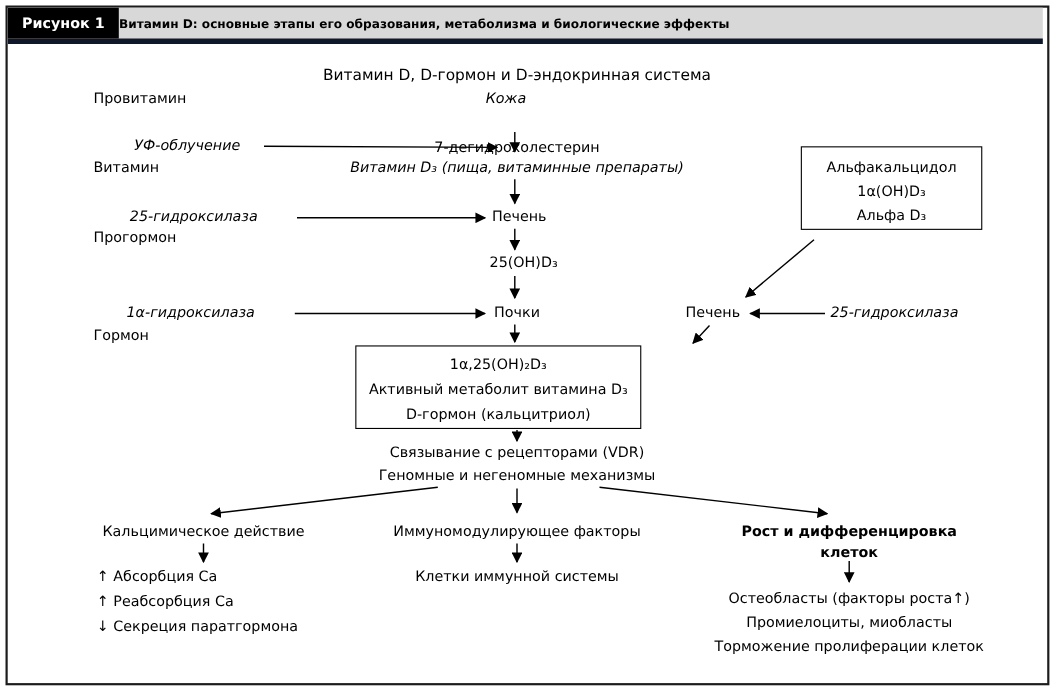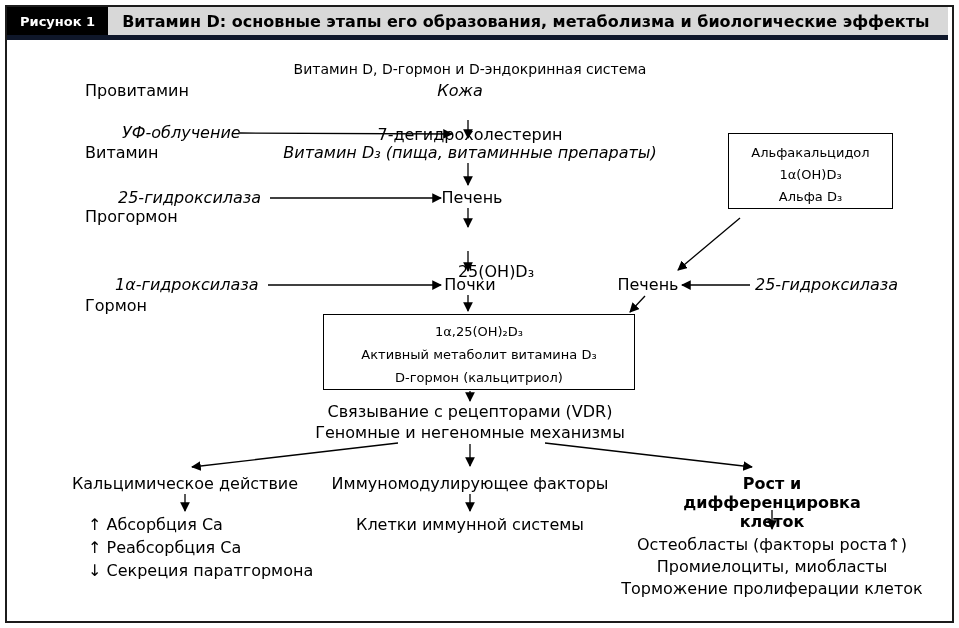--- a/index.html
+++ b/index.html
@@ -6,33 +6,33 @@
   #page{position:relative;width:959px;height:628px;background:#fff;
         font-family:"DejaVu Sans","Liberation Sans",sans-serif;color:#000;}
   #frame{position:absolute;left:5px;top:5px;width:945px;height:614px;
          border:2px solid #1c1c1c;background:#fff;}
   
   #header{position:absolute;left:7px;top:7px;width:941px;height:28px;
           background:#d8d8d8;display:flex;align-items:stretch;
           border-bottom:5px solid #0f172a;}
   #figure-label{background:#000;color:#fff;font-weight:bold;font-size:13px;
                 display:flex;align-items:center;padding:0 13px;}
-  #figure-caption{display:flex;align-items:center;padding-left:14px;
-                  font-weight:bold;font-size:16px;}
+  #figure-caption{display:flex;align-items:center;
+                  font-weight:bold;font-size:11px;}
   
-  .t{position:absolute;font-size:16px;line-height:18px;white-space:nowrap;}
+  .t{position:absolute;font-size:13px;line-height:18px;white-space:nowrap;}
   .c{transform:translateX(-50%);text-align:center;}
   .b{font-weight:normal;}
   .i{font-style:italic;}
   .wrap{white-space:normal;}
   .box{position:absolute;border:1.5px solid #000;background:#fff;
        text-align:center;font-size:13px;}
   #alfa-box{left:728px;top:133px;width:165px;height:76px;padding-top:8px;
             line-height:22px;box-sizing:border-box;}
-  #hormone-box{left:323px;top:314px;width:312px;height:76px;padding-top:5px;
+  #hormone-box{left:323px;top:314px;width:260px;height:76px;padding-top:5px;
                line-height:23px;box-sizing:border-box;}
   #arrows{position:absolute;left:0;top:0;width:959px;height:628px;
           pointer-events:none;}
   #arrows line{stroke:#000;stroke-width:1.3;}
 </style>
 </head>
 <body>
 
 <div id="page">
   <div id="frame"></div>
@@ -74,21 +74,21 @@
   <div class="t b" style="left:85px;top:144px;">Витамин</div>
   <div class="t b" style="left:85px;top:208px;">Прогормон</div>
   <div class="t b" style="left:85px;top:297px;">Гормон</div>
 
   <div class="t c" style="left:460px;top:82px;font-style:italic;">Кожа</div>
   <div class="t c" style="left:470px;top:102px;margin-top:24px;">7-дегидрохолестерин</div>
   <div class="t i" style="left:122px;top:124px;">УФ-облучение</div>
   <div class="t c" style="left:470px;top:144px;font-style:italic;">Витамин D₃ (пища, витаминные препараты)</div>
   <div class="t i" style="left:118px;top:189px;">25-гидроксилаза</div>
   <div class="t c" style="left:472px;top:189px;">Печень</div>
-  <div class="t c" style="left:496px;top:231px;margin-top:32px;">25(OH)D₃</div>
+  <div class="t c" style="left:476px;top:231px;">25(OH)D₃</div>
   <div class="t i" style="left:115px;top:276px;">1α-гидроксилаза</div>
   <div class="t c" style="left:470px;top:276px;">Почки</div>
 
   <div class="t c" style="left:648px;top:276px;">Печень</div>
   <div class="t i" style="left:755px;top:276px;">25-гидроксилаза</div>
 
   <div id="alfa-box" class="box">
     <div>Альфакальцидол</div>
     <div>1α(OH)D₃</div>
     <div class="b">Альфа D₃</div>

